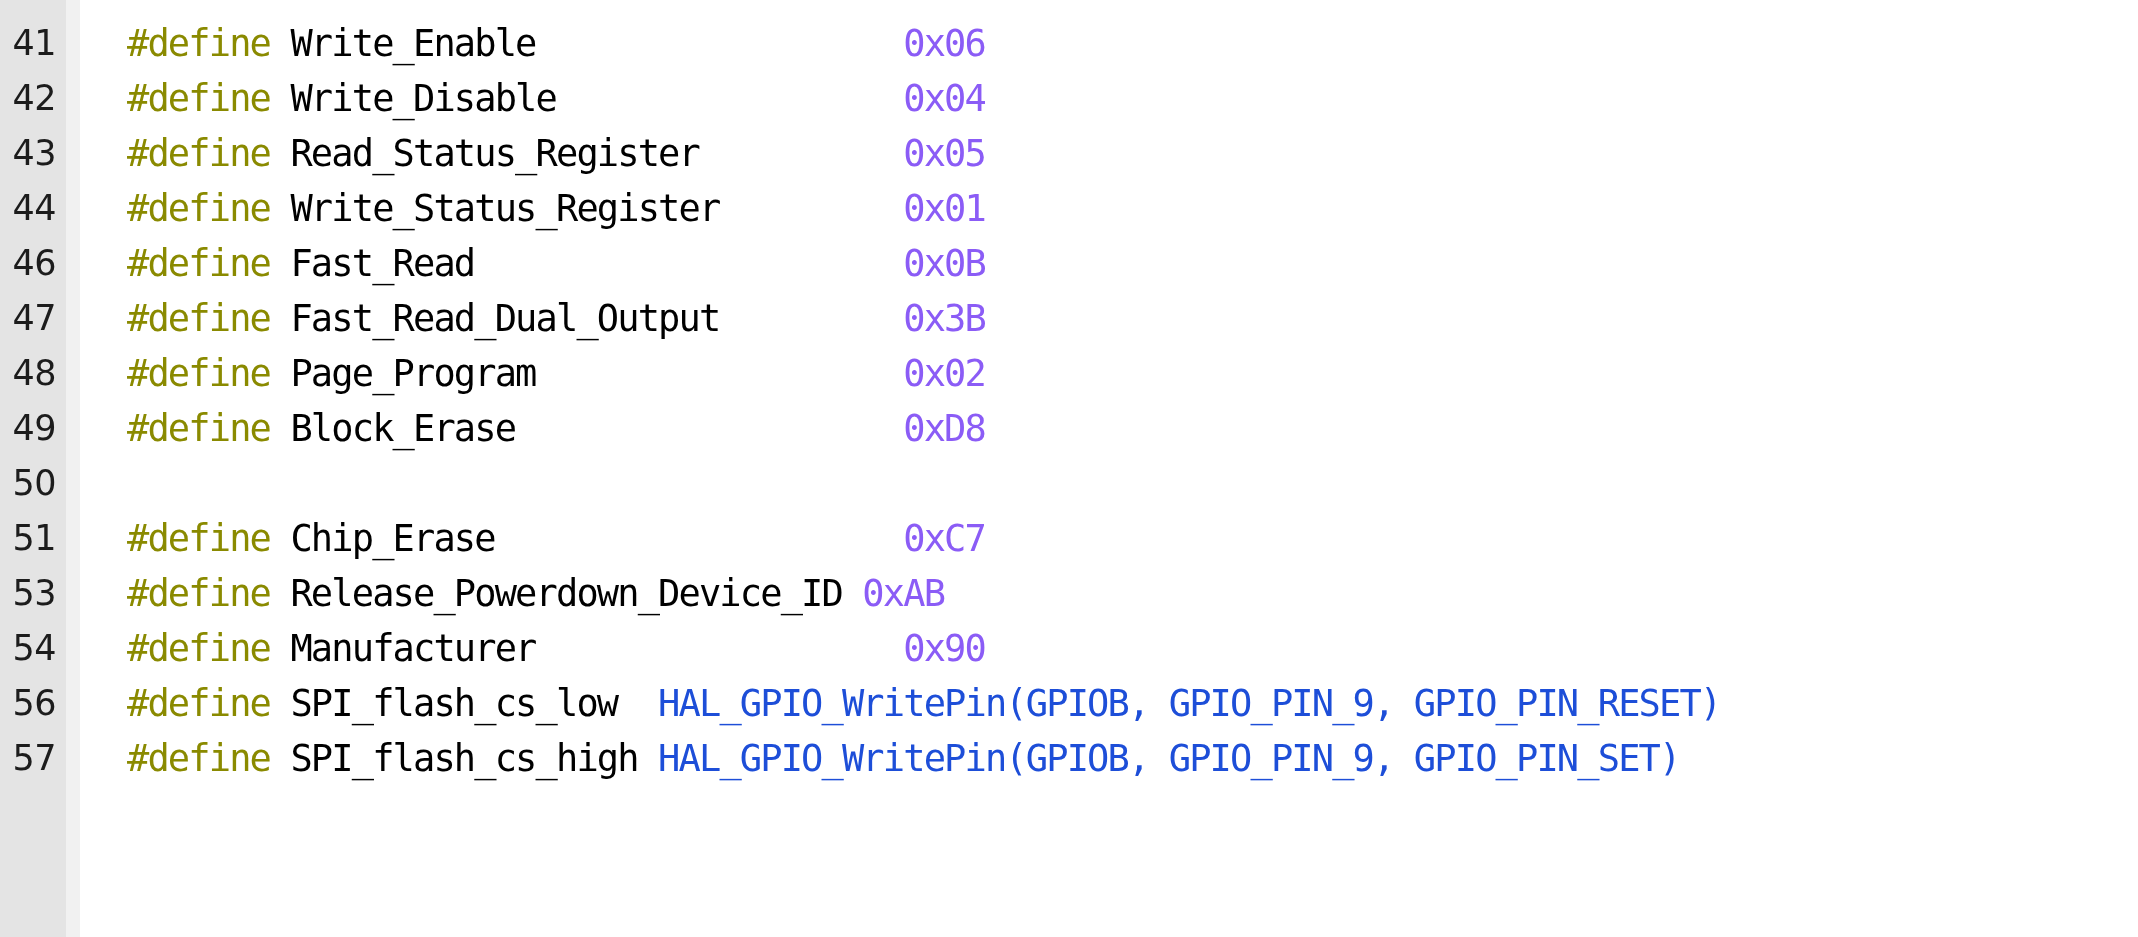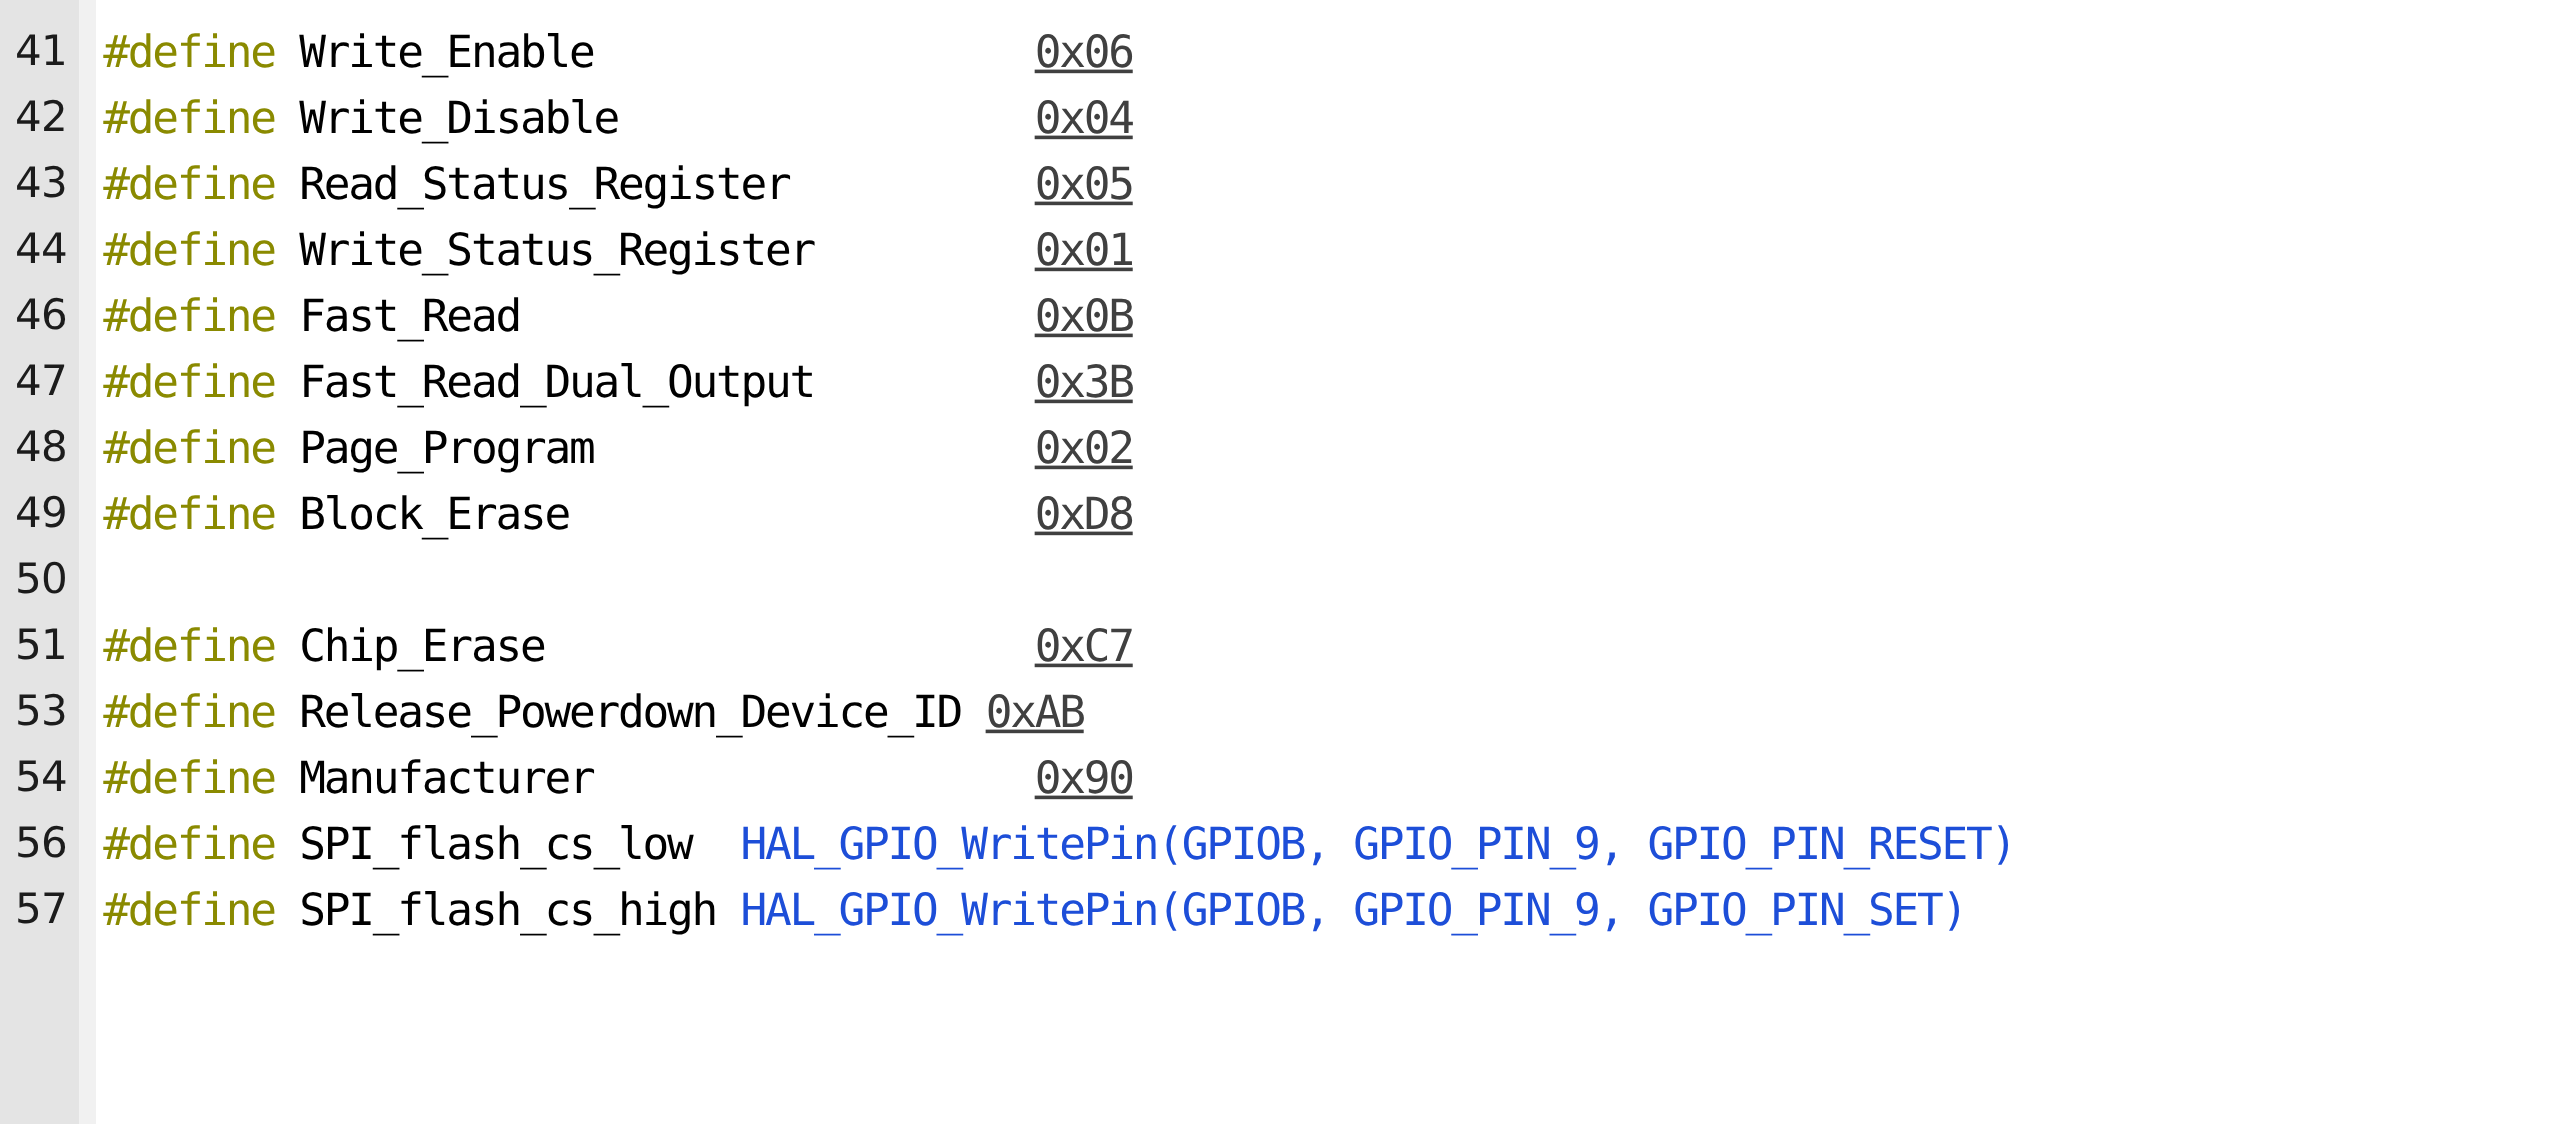--- a/index.html
+++ b/index.html
@@ -74,23 +74,23 @@
   .line-content {
     position: absolute;
     left: 86px;
     top: 0;
     white-space: pre;
     font-family: "DejaVu Sans Mono", "Liberation Mono", monospace;
     font-size: 37px;
     line-height: 55px;
     letter-spacing: -1.85px;
   }
-  .tok-directive { color: #8a8a00; }
+  .tok-directive { color: #8a8a00; margin-left: 41px; }
   .tok-ident     { color: #000000; }
-  .tok-number    { color: #404040; text-decoration: underline; }
+  .tok-number    { color: #8b5cf6; }
   .tok-plain     { color: #1d4ed8; }
 </style>
 </head>
 <body>
 
 <div id="editor">
 
   <div id="gutter"></div>
   <div id="gutter-fade"></div>
 

